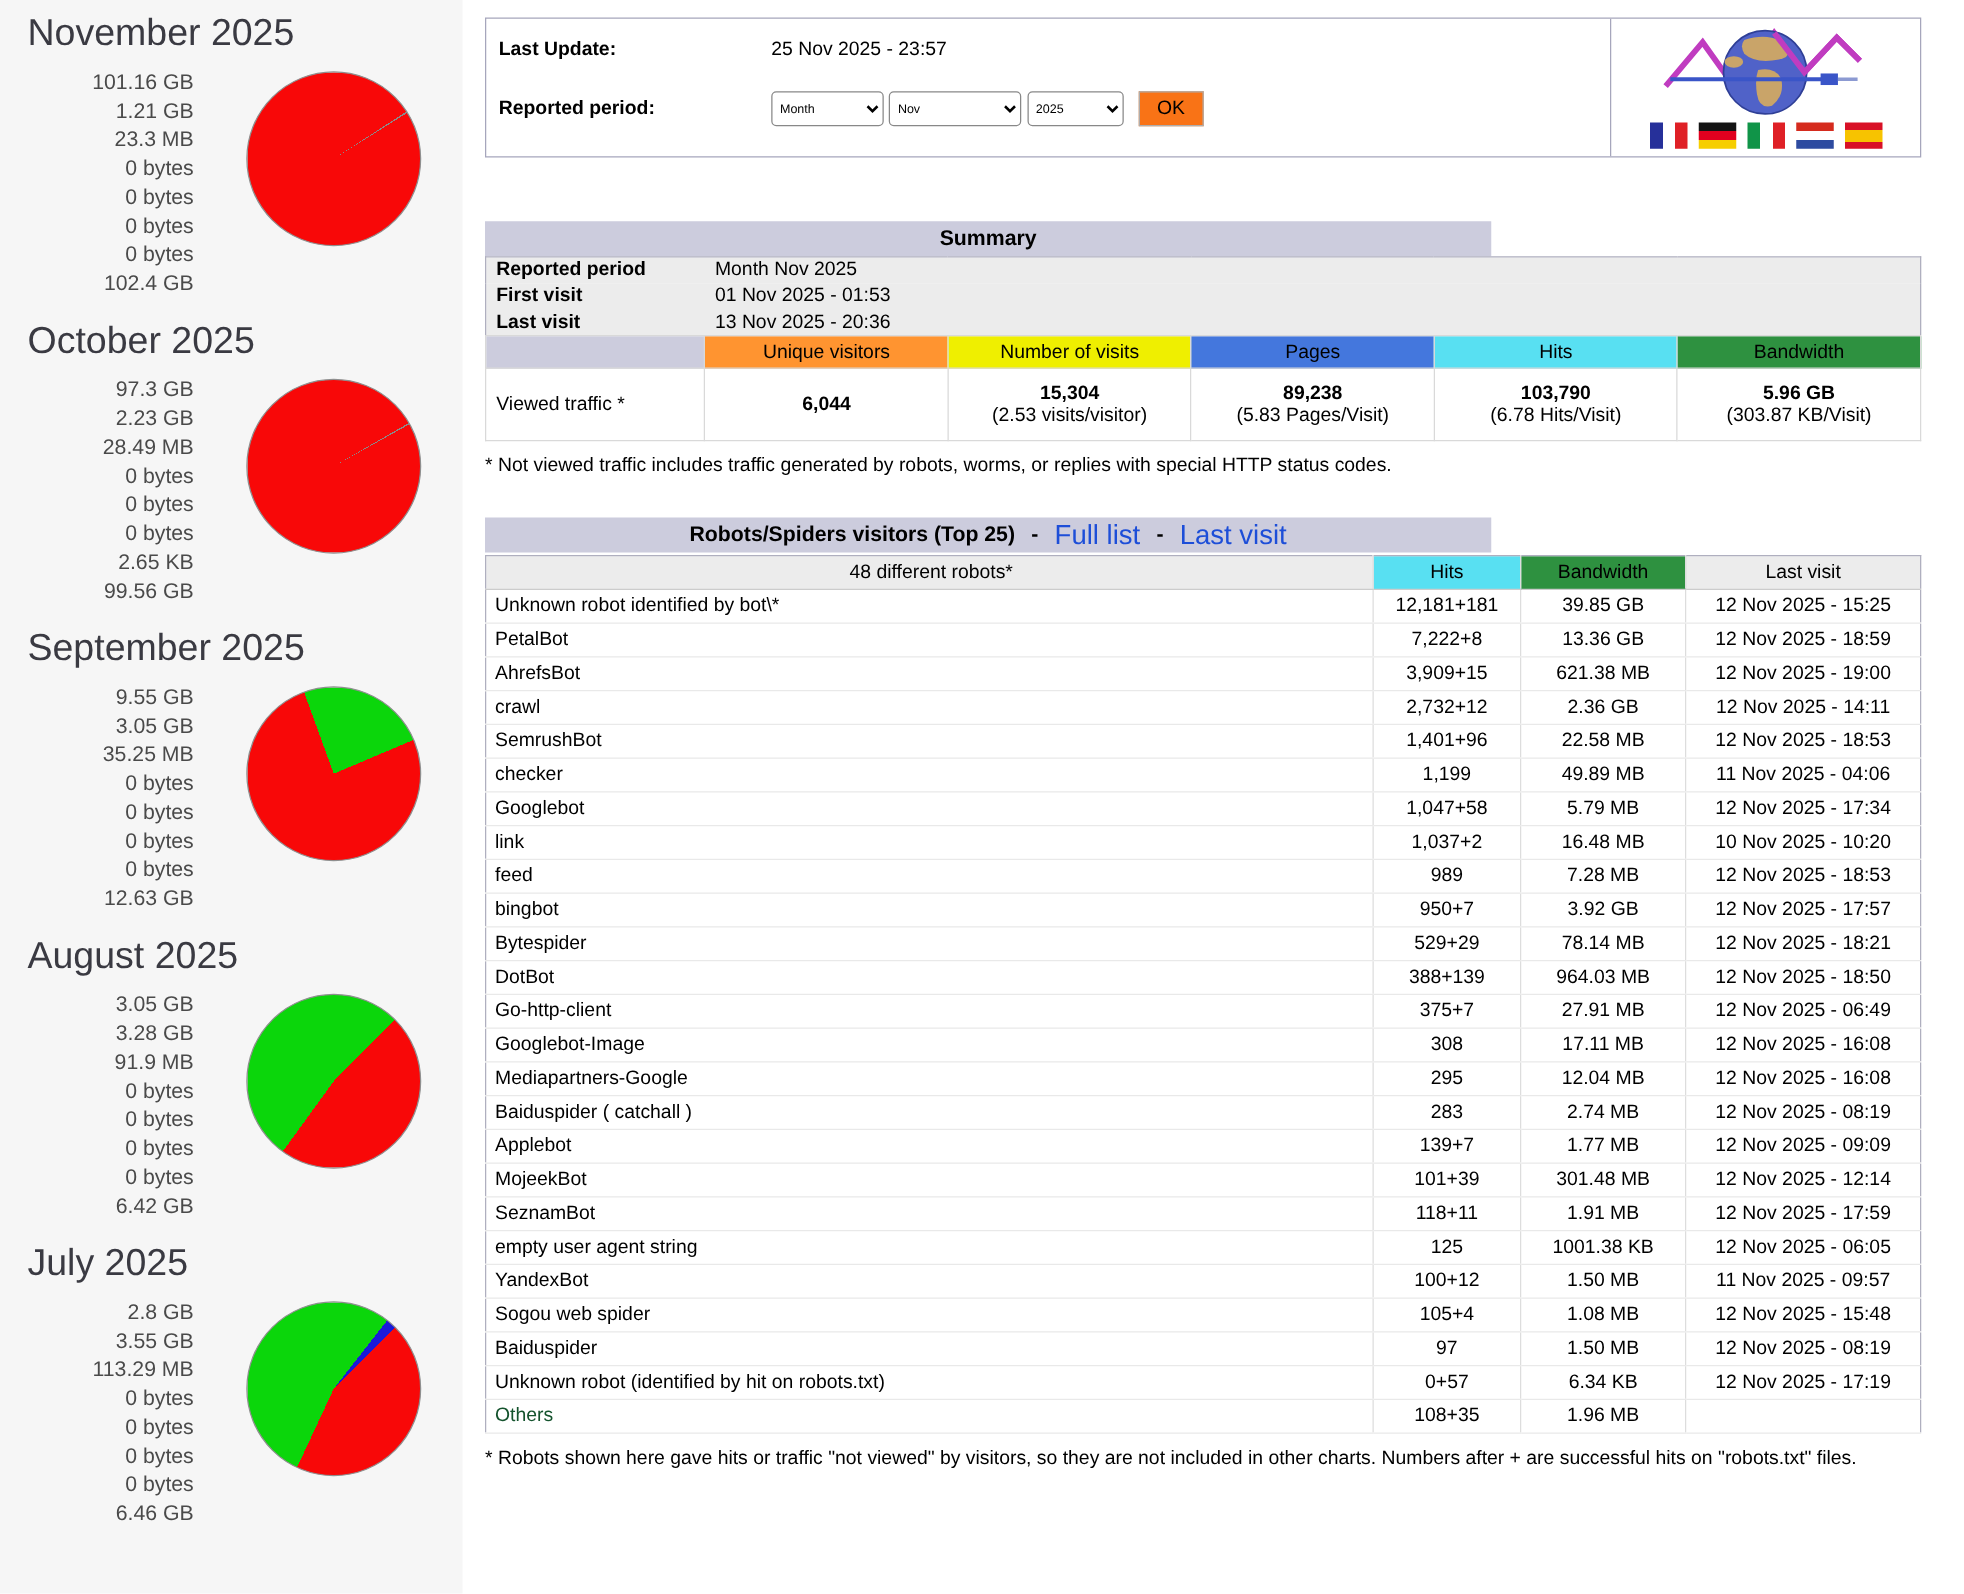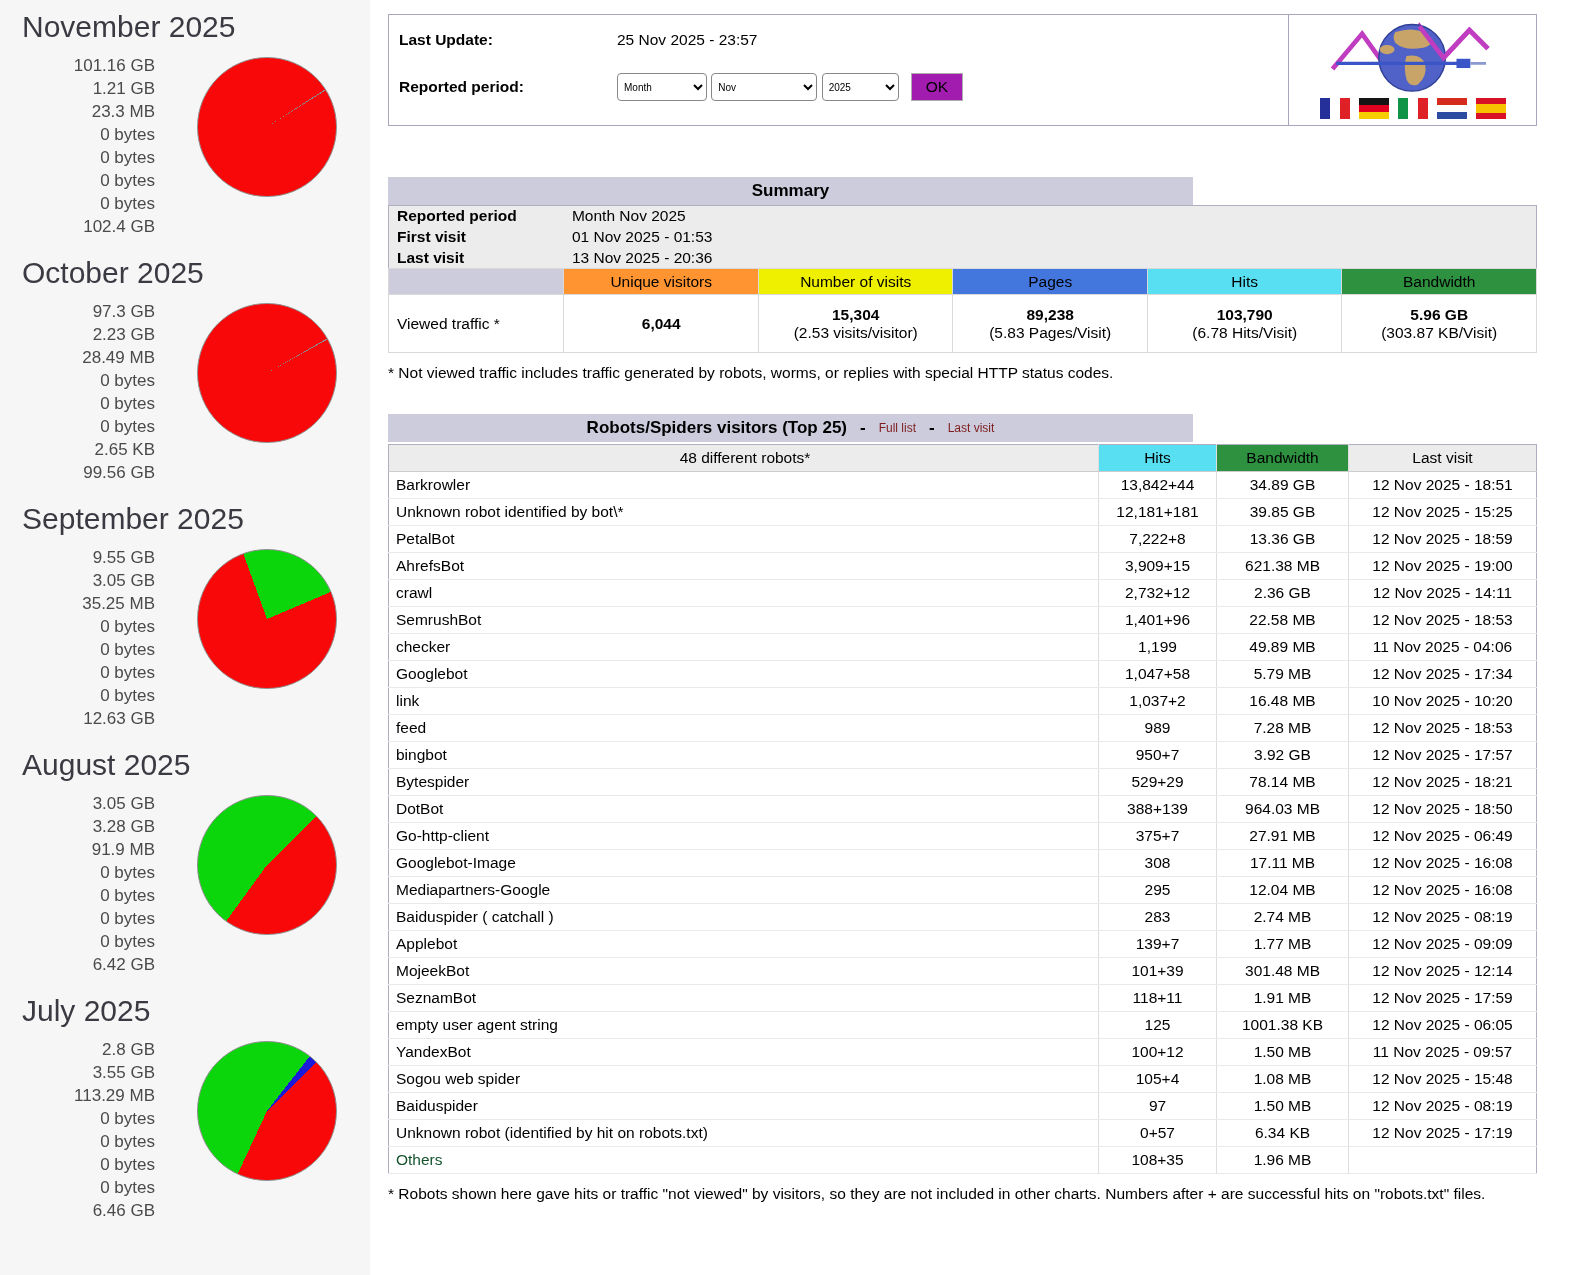--- a/index.html
+++ b/index.html
@@ -20,38 +20,38 @@
   
   .main { flex:1; padding:14px 34px 0 18px; }
   
   .header-box { border:1px solid #A6A6BC; height:112px; display:flex; justify-content:space-between; }
   .header-left { padding:16px 0 0 10px; font-size:15.5px; }
   .hdr-row { margin-bottom:24px; display:flex; align-items:center; }
   .hdr-label { font-weight:bold; width:218px; }
   select { font-size:10px; padding:2px 2px; border:1px solid #888; border-radius:4px; background:#fff; height:28px; }
   #sel-type { width:90px; } #sel-month { width:106px; } #sel-year { width:77px; }
   .ok-btn { font-size:15.5px; margin-left:12px; padding:2px 14px; height:28px;
-            background:#a21caf; border:1px solid #ADADAD; cursor:pointer; }
+            background:#f97316; border:1px solid #ADADAD; cursor:pointer; }
   .header-logo { width:248px; border-left:1px solid #A6A6BC; padding:4px 6px 6px 6px;
                  display:flex; flex-direction:column; align-items:center; justify-content:center; }
   .flags { display:flex; gap:9px; margin-top:5px; }
   .flag { width:30px; height:21px; cursor:pointer; }
   .flag-fr { background:linear-gradient(to right,#26309A 0 33.4%,#fff 33.4% 66.7%,#DF2026 66.7%); }
   .flag-de { background:linear-gradient(to bottom,#141414 0 33.4%,#E1001F 33.4% 66.7%,#F6CE00 66.7%); }
   .flag-it { background:linear-gradient(to right,#109448 0 33.4%,#fff 33.4% 66.7%,#DF2026 66.7%); }
   .flag-nl { background:linear-gradient(to bottom,#D52B1E 0 33.4%,#fff 33.4% 66.7%,#2D4BA0 66.7%); }
   .flag-es { background:linear-gradient(to bottom,#D81126 0 27%,#F7C300 27% 73%,#D81126 73%); }
   
   .band { width:805px; height:28px; line-height:28px; background:#CCCCDD; font-size:17px;
           display:flex; align-items:center; justify-content:center; gap:13px; }
   .band-summary { margin-top:51px; font-weight:bold; }
   .band-robots { margin-top:31px; }
   .band-title { font-weight:bold; }
   .band-sep { font-weight:bold; }
-  a.link { color:#7f1d1d; text-decoration:none; cursor:pointer; font-size:12px; }
+  a.link { color:#1d4ed8; text-decoration:none; cursor:pointer; font-size:22px; }
   
   table { border-collapse:collapse; width:1149px; font-size:15.5px; }
   .summary-table { border:1px solid #AFAFBF; }
   .summary-table td { border:1px solid #D9D9D9; }
   .summary-table tr.info td { background:#ECECEC; border:none; height:21px; padding:0 0 0 8px; }
   .summary-table .ilabel { font-weight:bold; width:175px; }
   .sum-blank { background:#CCCCDD; width:175px; }
   .sum-col { text-align:center; height:26px; width:194px; }
   .sum-val { text-align:center; vertical-align:middle; padding:5px 0; }
   .big { font-weight:bold; }
@@ -261,26 +261,20 @@
     <thead>
       <tr>
         <th class="c-name" style="text-align:center">48 different robots*</th>
         <th class="c-hits" id="th-hits" style="background: rgb(88, 224, 242);">Hits</th>
         <th class="c-bw" id="th-bw" style="background: rgb(46, 145, 64);">Bandwidth</th>
         <th class="c-lv">Last visit</th>
       </tr>
     </thead>
     <tbody id="robots-body">
         <tr>
-          <td class="c-name">Barkrowler</td>
-          <td class="c-hits">13,842+44</td>
-          <td class="c-bw">34.89 GB</td>
-          <td class="c-lv">12 Nov 2025 - 18:51</td>
-        </tr>
-        <tr>
           <td class="c-name">Unknown robot identified by bot\*</td>
           <td class="c-hits">12,181+181</td>
           <td class="c-bw">39.85 GB</td>
           <td class="c-lv">12 Nov 2025 - 15:25</td>
         </tr>
         <tr>
           <td class="c-name">PetalBot</td>
           <td class="c-hits">7,222+8</td>
           <td class="c-bw">13.36 GB</td>
           <td class="c-lv">12 Nov 2025 - 18:59</td>

